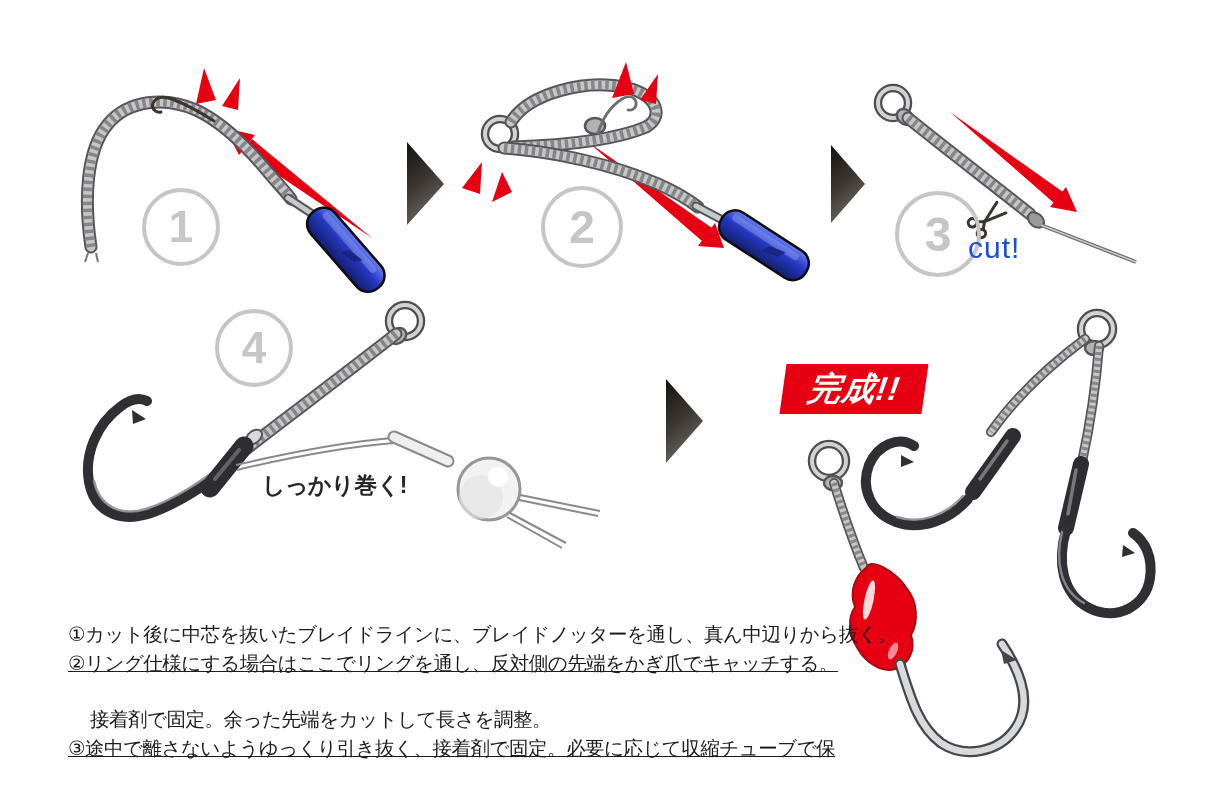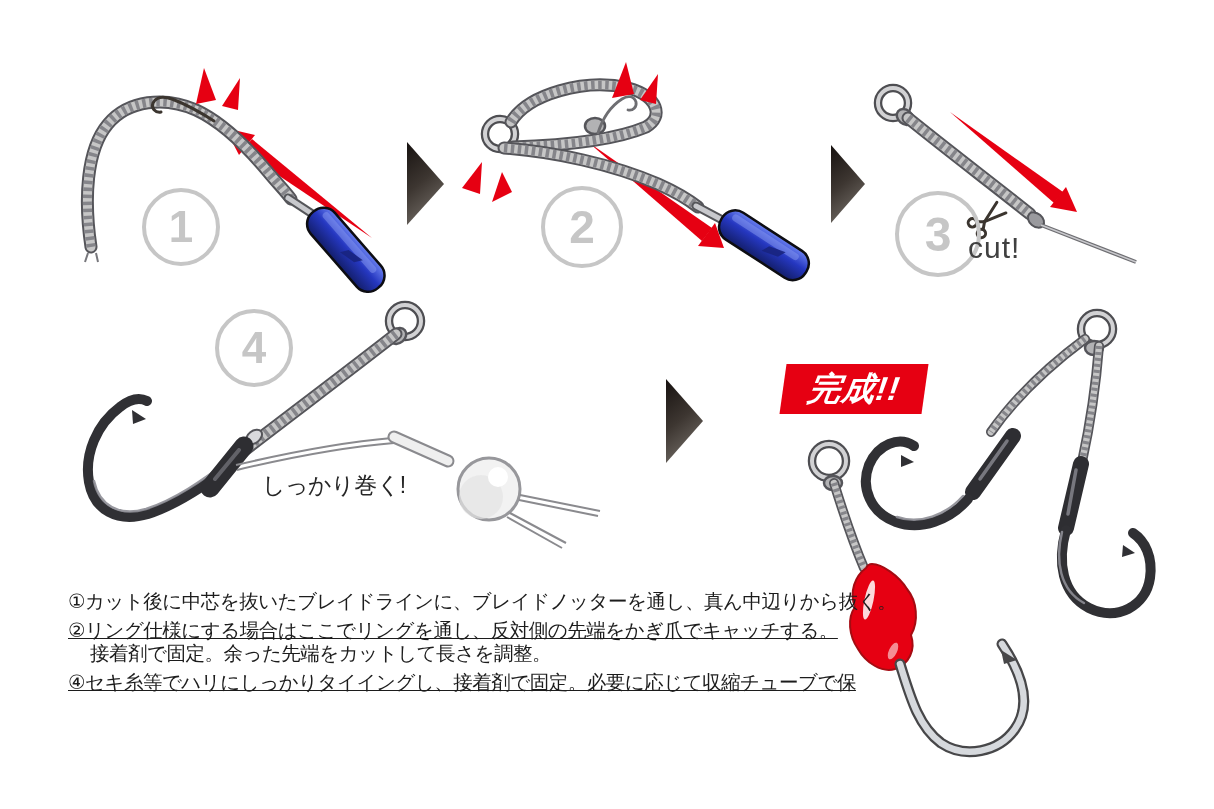--- a/index.html
+++ b/index.html
@@ -23,30 +23,30 @@
   .hookSilF{fill:none;stroke:#d6d9dd;stroke-width:6.5;stroke-linecap:round;}
   .thread{fill:none;stroke:#8a8a8e;stroke-width:2;}
   .scis{stroke:#3b352f;fill:none;stroke-width:3;stroke-linecap:round;}
   
   .stepBadge{
     position:absolute;border:4px solid #c6c6c6;border-radius:50%;
     color:#c6c6c6;display:flex;align-items:center;justify-content:center;
     font-weight:bold;background:transparent;
   }
   .label{position:absolute;white-space:nowrap;}
-  .cutLabel{left:968px;top:231px;font-size:30px;letter-spacing:1px;color:#404040;font-weight:500;}
-  .wrapLabel{left:262px;top:470px;font-size:23px;letter-spacing:-0.5px;color:#262626;font-weight:400;}
+  .cutLabel{left:968px;top:231px;font-size:30px;letter-spacing:1px;color:#1d4ed8;font-weight:500;}
+  .wrapLabel{left:262px;top:470px;font-size:23px;letter-spacing:-0.5px;color:#262626;font-weight:700;}
   .banner{
     position:absolute;left:783px;top:364px;width:142px;height:50px;
     background:#e60012;transform:skewX(-8deg);
     display:flex;align-items:center;justify-content:center;
   }
   .banner span{color:#ffffff;font-size:33px;font-weight:bold;font-style:italic;letter-spacing:1px;}
   .instructions{position:absolute;left:68px;top:590px;color:#1c1c1c;}
-  .ins-line{font-size:19.5px;letter-spacing:-0.5px;line-height:23px;height:23px;white-space:nowrap;font-weight:500;}
+  .ins-line{font-size:19.5px;letter-spacing:-0.5px;line-height:23px;height:23px;white-space:nowrap;font-weight:500;margin-top:33px;}
   .gap{margin-top:6px;text-decoration:underline;}
   .indent{padding-left:22px;}
 </style>
 </head>
 <body>
 
 <div class="canvas">
 
 <svg class="art" viewBox="0 0 1214 809">
   <defs>
@@ -302,16 +302,16 @@
 <div class="label wrapLabel">しっかり巻く!</div>
 
 <div class="banner">
   <span>完成!!</span>
 </div>
 
 <div class="instructions">
   <div class="ins-line">①カット後に中芯を抜いたブレイドラインに、ブレイドノッターを通し、真ん中辺りから抜く。</div>
   <div class="ins-line gap">②リング仕様にする場合はここでリングを通し、反対側の先端をかぎ爪でキャッチする。</div>
   <div class="ins-line indent">接着剤で固定。余った先端をカットして長さを調整。</div>
-  <div class="ins-line gap">④セキ糸等でハリにしっかりタイイングし、接着剤で固定。必要に応じて収縮チューブで保</div>
+  <div class="ins-line gap">③途中で離さないようゆっくり引き抜く、接着剤で固定。必要に応じて収縮チューブで保</div>
 </div>
 
 </div>
 
 </body></html>

